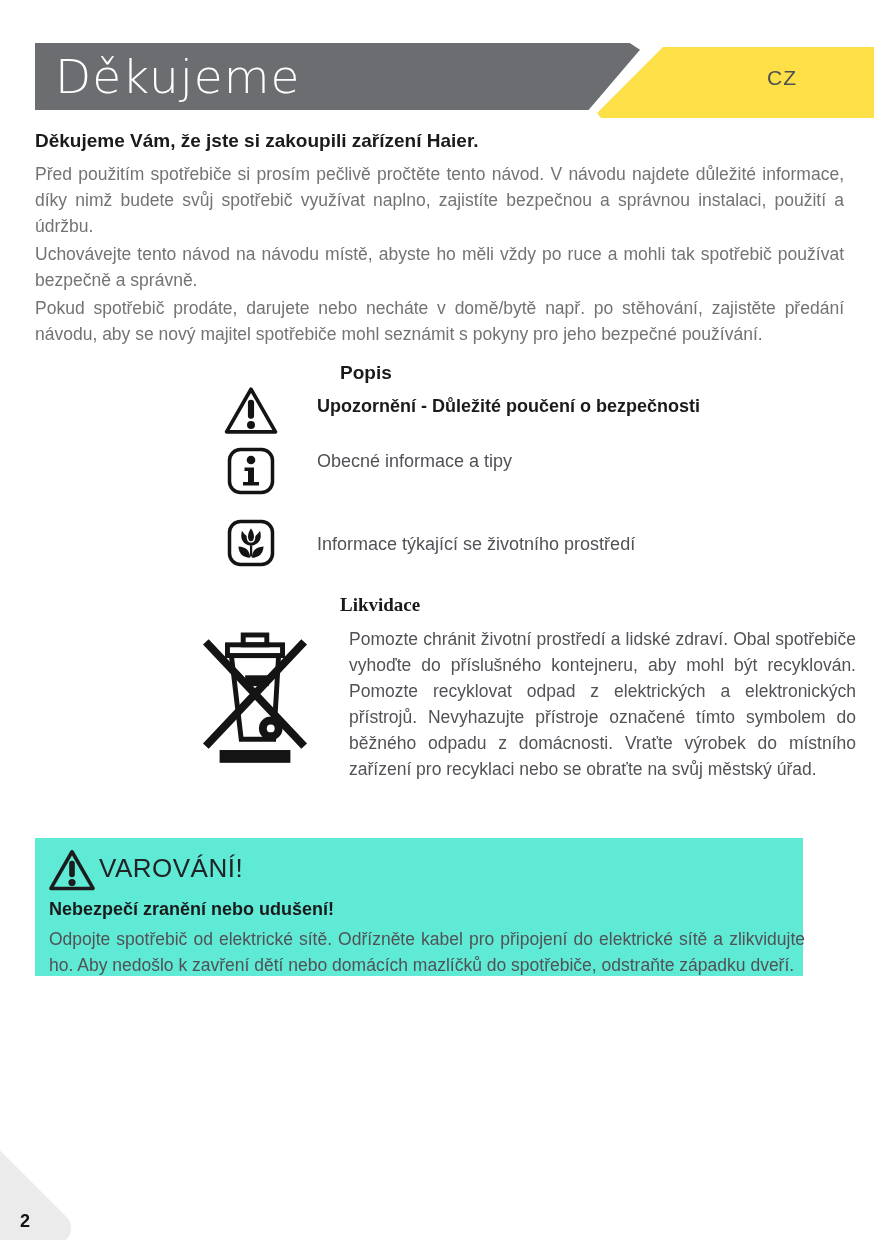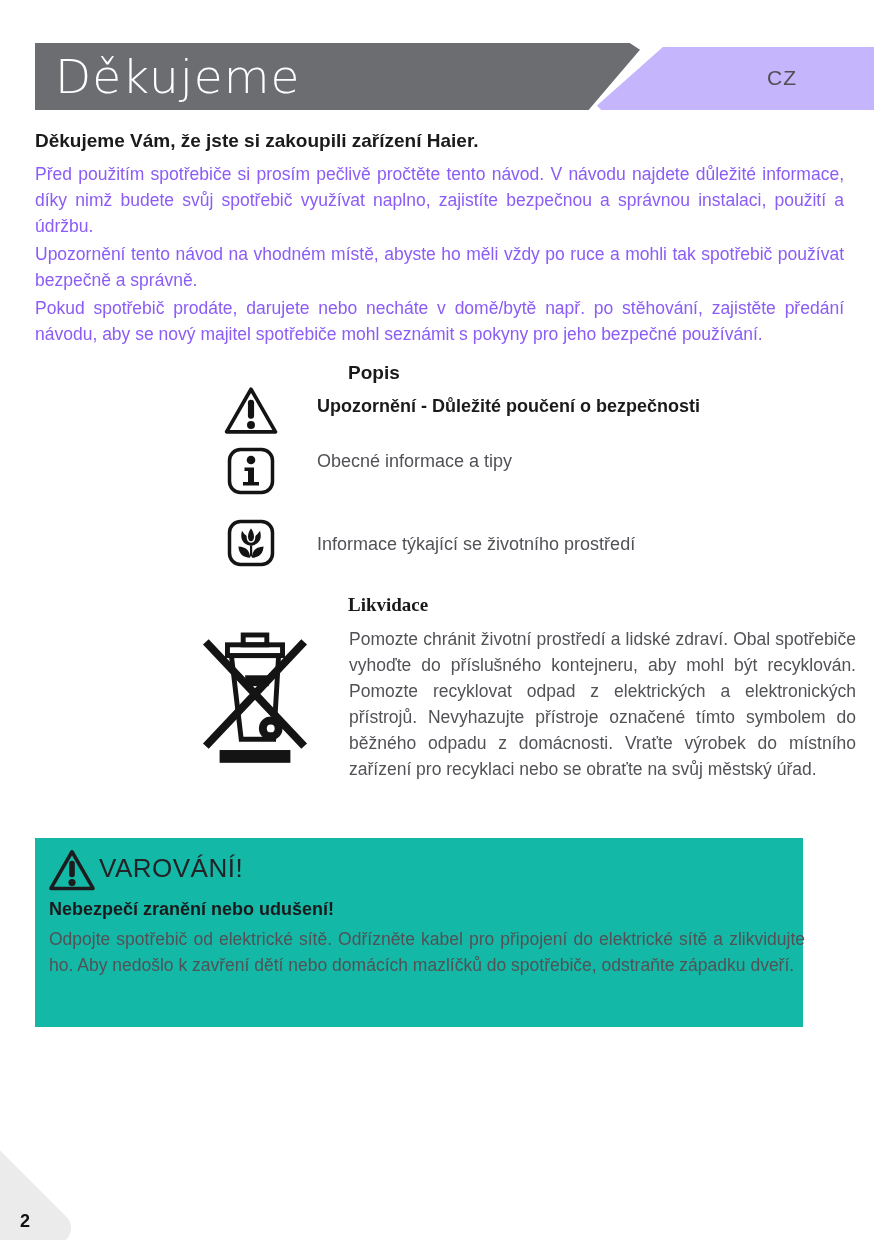--- a/index.html
+++ b/index.html
@@ -17,48 +17,48 @@
     background:#6c6d70;
     clip-path:polygon(0 0, 98.3% 0, 100% 10%, 91.5% 100%, 0 100%);
     display:flex; align-items:center;
   }
   .band-title {
     color:#ffffff; font-size:47px; font-weight:300; letter-spacing:1px;
     padding-left:20px; line-height:1;
     font-family:"DejaVu Sans","Liberation Sans",sans-serif;
   }
   .band-light {
-    position:absolute; left:597px; top:37px; width:277px; height:63px;
-    background:#c4b5fd;
+    position:absolute; left:597px; top:37px; width:277px; height:71px;
+    background:#fde047;
     clip-path:polygon(23.8% 0, 100% 0, 100% 100%, 1.5% 100%, 0 93%);
   }
   .lang-tag {
     position:absolute; left:170px; top:19px;
     color:#4f5053; font-size:21px; letter-spacing:1px;
   }
   
   .intro { position:absolute; left:35px; top:120px; width:809px; }
   .intro-lead { font-size:19px; font-weight:bold; color:#1a1a1c; margin-bottom:9px; }
   .intro p {
-    font-size:17.5px; line-height:26px; color:#8b5cf6;
+    font-size:17.5px; line-height:26px; color:#737373;
     text-align:justify; margin-bottom:2px;
   }
   
-  .section-heading { position:absolute; left:348px; font-size:19px; font-weight:bold; color:#1a1a1c;text-align:right; }
+  .section-heading { position:absolute; left:340px; font-size:19px; font-weight:bold; color:#1a1a1c;text-align:right; }
   .row-icon { position:absolute; }
   .row-label { position:absolute; left:317px; font-size:18px; color:#515256; }
   .row-label.bold { font-weight:bold; color:#1a1a1c; }
   .likvidace-text {
     position:absolute; left:349px; top:616px; width:507px;
     font-size:17.5px; line-height:26px; color:#515256; text-align:justify;
   }
   
   .warning-box {
-    position:absolute; left:35px; top:828px; width:768px; height:189px;
-    background:#14b8a6;
+    position:absolute; left:35px; top:828px; width:768px; height:138px;
+    background:#5eead4;
   }
   .warning-box .tri { position:absolute; left:12px; top:9px; }
   .warning-title {
     position:absolute; left:64px; top:15px;
     font-size:26px; color:#222326; letter-spacing:0.5px;
   }
   .warning-sub {
     position:absolute; left:14px; top:61px;
     font-size:18px; font-weight:bold; color:#1a1a1c;
   }
@@ -85,21 +85,21 @@
   <div class="band-dark">
     <div class="band-title">Děkujeme</div>
   </div>
   <div class="band-light">
     <div class="lang-tag">CZ</div>
   </div>
 
   <div class="intro">
     <div class="intro-lead">Děkujeme Vám, že jste si zakoupili zařízení Haier.</div>
     <p>Před použitím spotřebiče si prosím pečlivě pročtěte tento návod. V návodu najdete dů­le­žité informace, díky nimž budete svůj spotřebič využívat naplno, zajistíte bezpečnou a správnou instalaci, použití a údržbu.</p>
-    <p>Upozornění tento návod na vhodném místě, abyste ho měli vždy po ruce a mohli tak spo­tře­bič používat bezpečně a správně.</p>
+    <p>Uchovávejte tento návod na návodu místě, abyste ho měli vždy po ruce a mohli tak spo­tře­bič používat bezpečně a správně.</p>
     <p>Pokud spotřebič prodáte, darujete nebo necháte v domě/bytě např. po stěhování, zajistě­te předání návodu, aby se nový majitel spotřebiče mohl seznámit s pokyny pro jeho bez­peč­né používání.</p>
   </div>
 
   <div class="section-heading" style="top:352px;">Popis</div>
 
   <span class="row-icon" style="left:222px; top:374px;">
     <svg width="58" height="54" viewBox="0 0 64 58">
       <path d="M32 5 L59 52 L5 52 Z" fill="none" stroke="#141414" stroke-width="4" stroke-linejoin="round"></path>
       <rect x="28.6" y="16.5" width="6.8" height="21" rx="3.2" fill="#141414"></rect>
       <circle cx="32" cy="44.5" r="4.4" fill="#141414"></circle>

